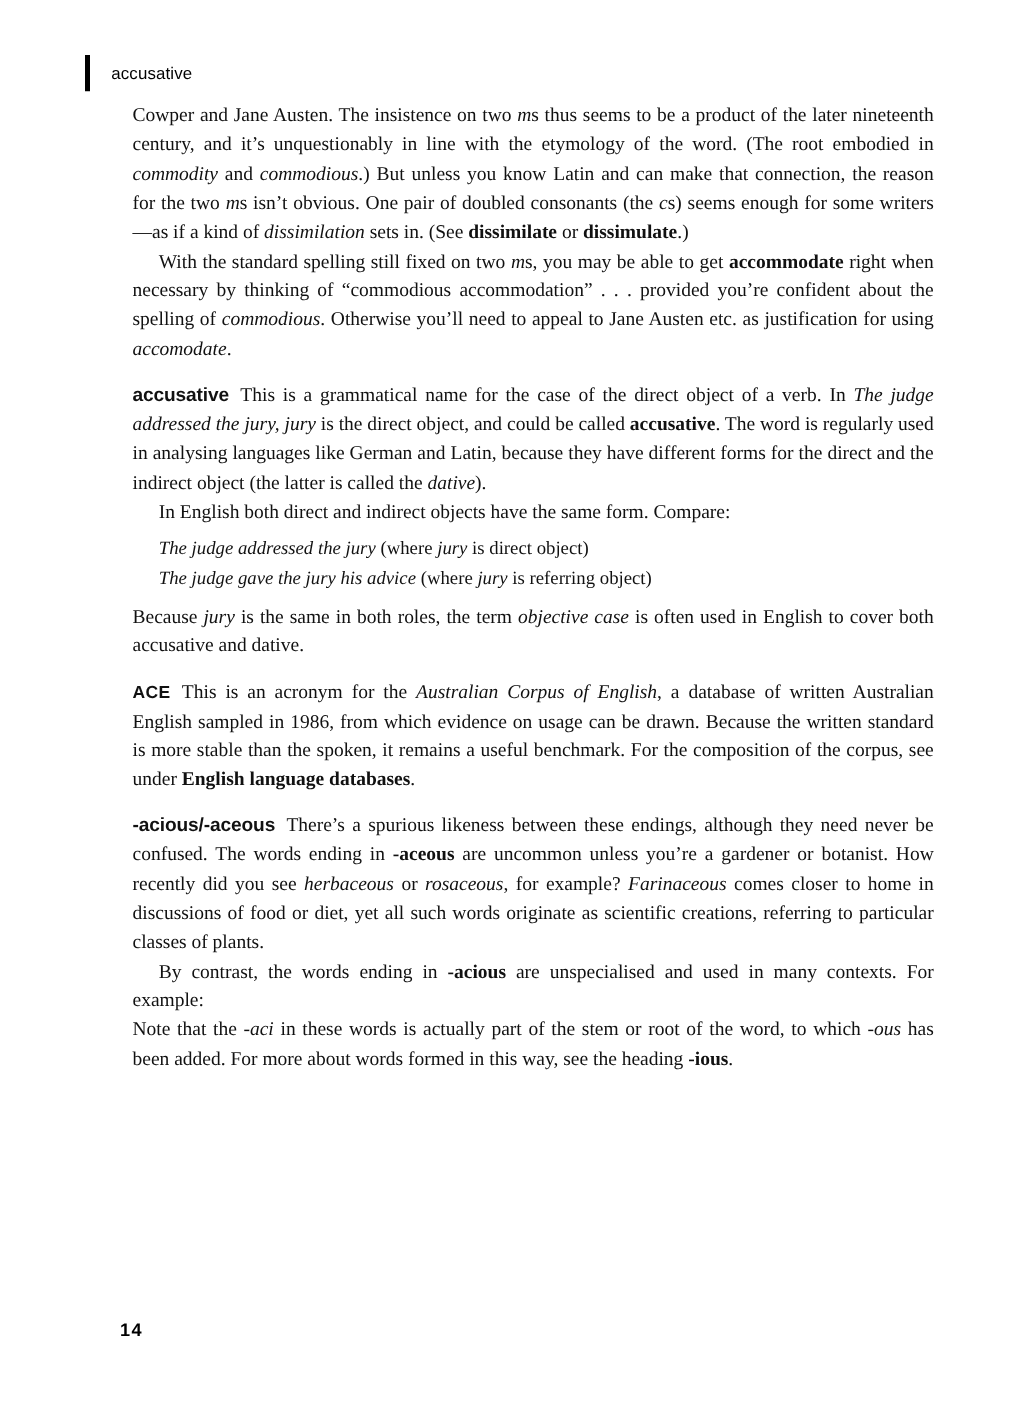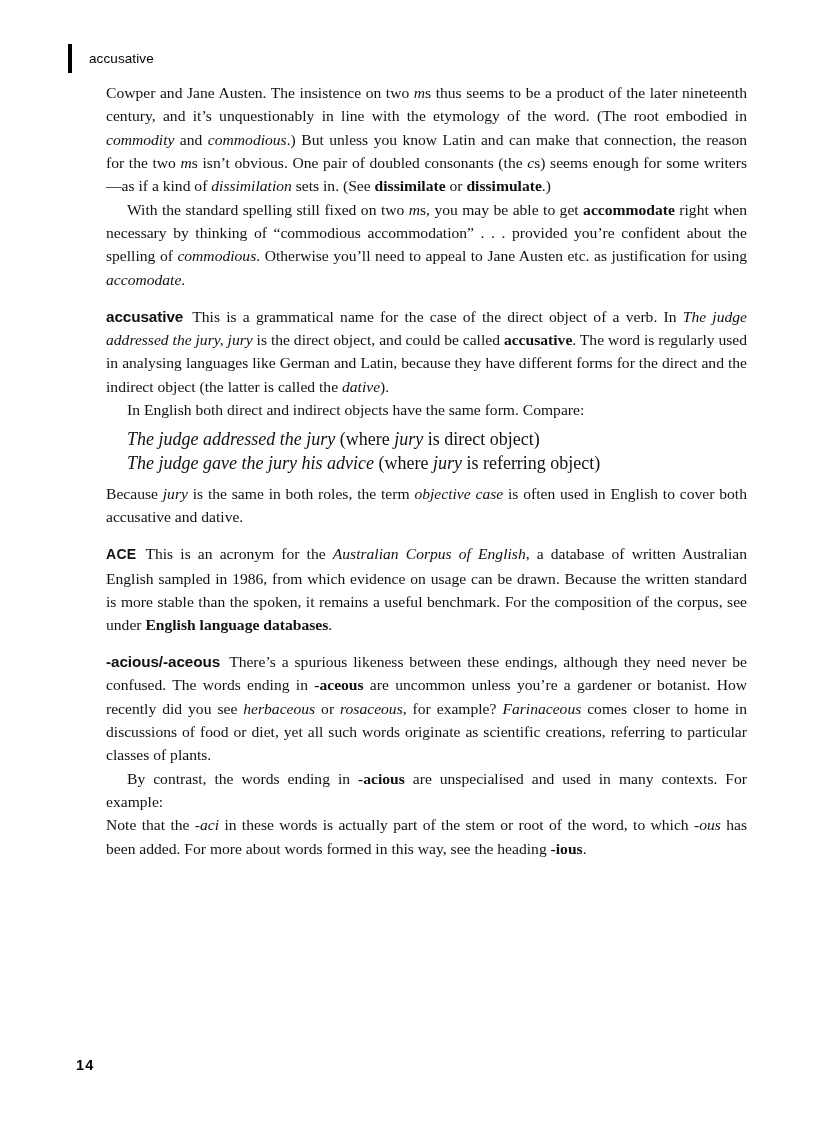--- a/index.html
+++ b/index.html
@@ -70,21 +70,21 @@
   }
   p.flush { text-indent: 0; }
   p.indent { text-indent: 21px; }
 
   .gap-entry { margin-top: 13.5px; }
 
   
   .example {
     margin: 0;
     text-align: left;
-    font-size: 18px;
+    font-size: 15px;
     line-height: 23.35px;
     padding-left: 21px;
   }
   .example-block { margin-top: 7px; margin-bottom: 7px; }
 
   .wordlist {
     margin: 0;
     padding-left: 21px;
     font-size: 15.6px;
     line-height: 23.35px;
@@ -109,21 +109,21 @@
     font-family: "Liberation Sans", "DejaVu Sans", sans-serif;
     font-weight: bold;
     font-size: 14px;
     letter-spacing: 0.3px;
   }
   .hw-space { display: inline-block; width: 9px; }
 
   
   .folio {
     position: absolute;
-    left: 76px;
+    left: 96px;
     top: 1057px;
     font-family: "Liberation Sans", "DejaVu Sans", sans-serif;
     font-weight: bold;
     font-size: 14.5px;
     letter-spacing: 1.2px;
     color: #000000;
   }
 </style>
 </head>
 <body>

